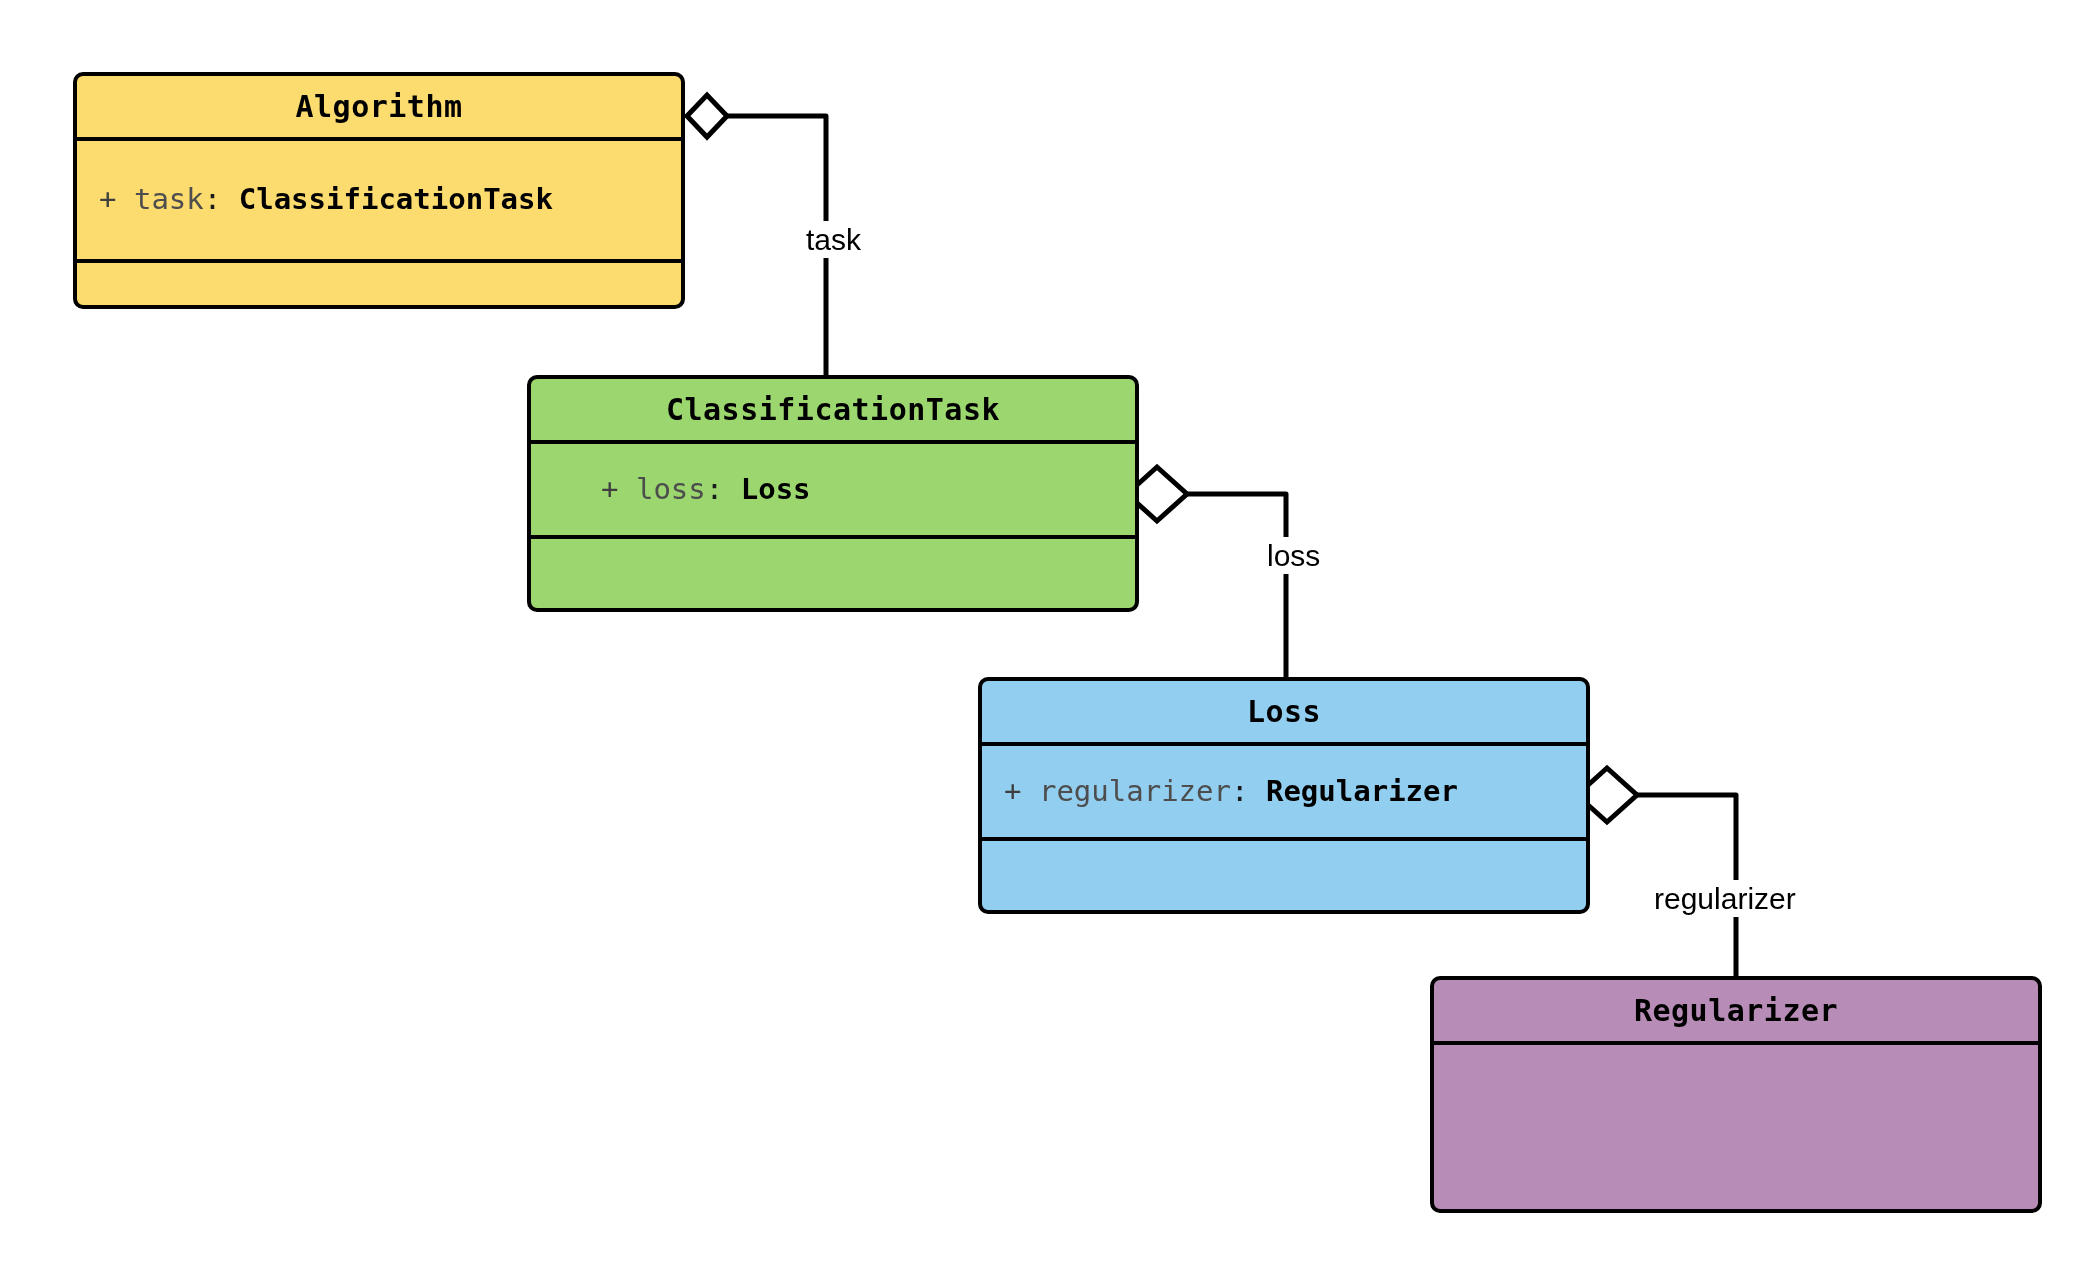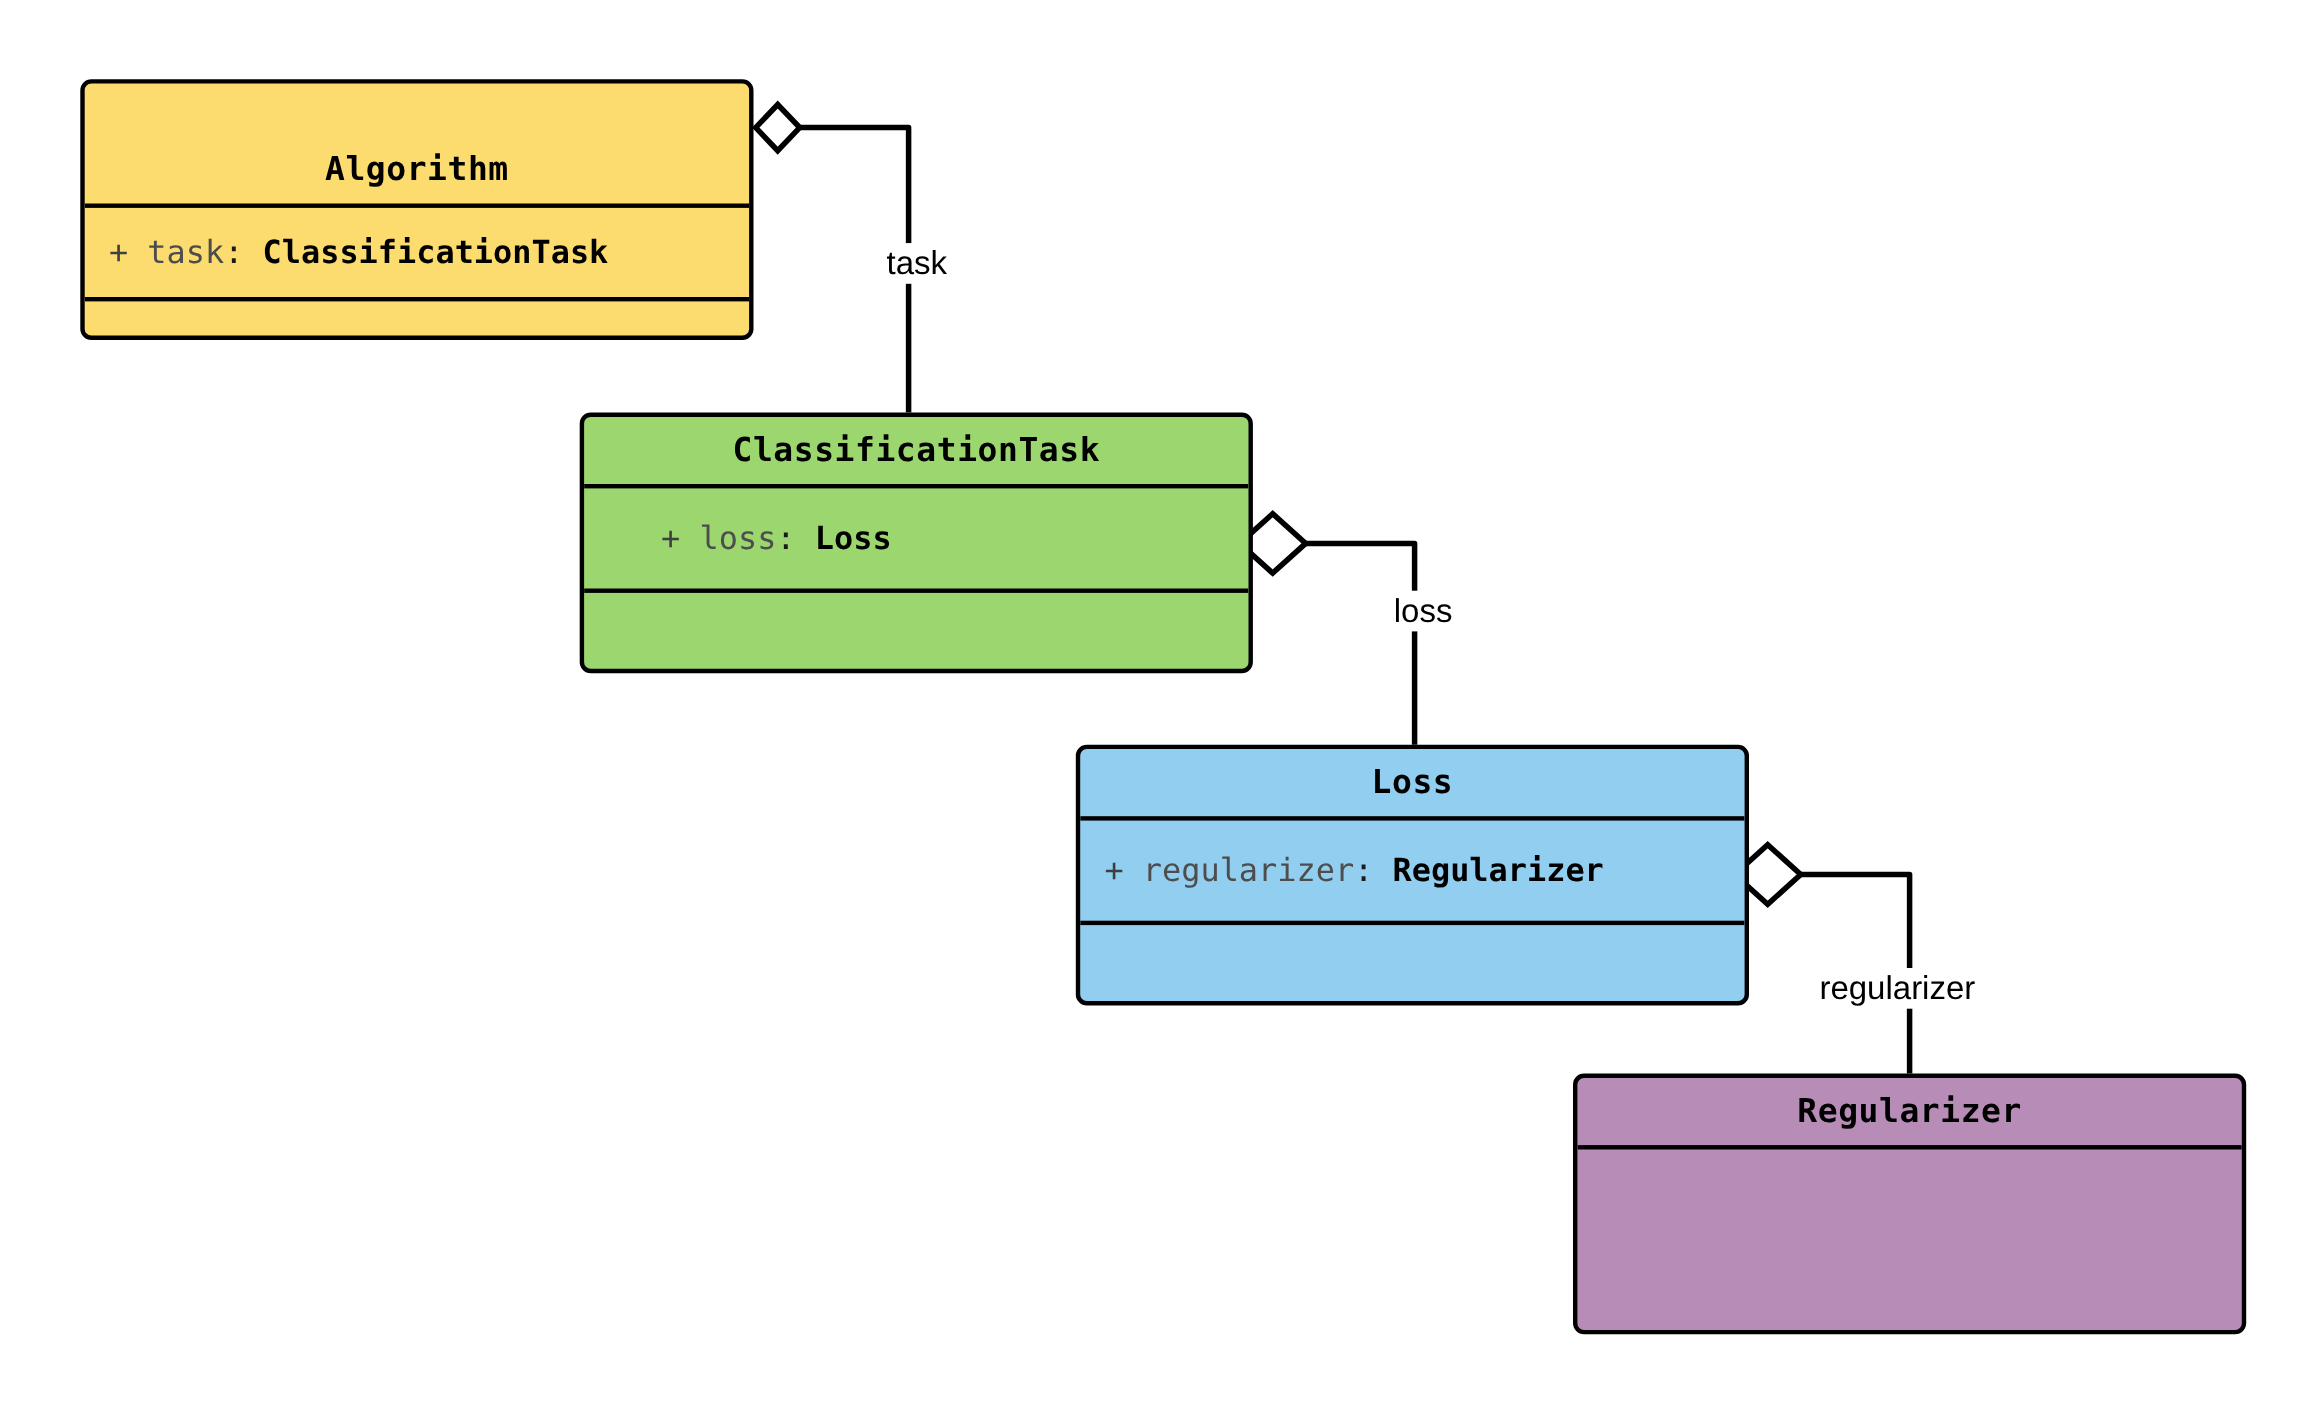--- a/index.html
+++ b/index.html
@@ -114,22 +114,22 @@
     </g>
   </svg>
 
   <div class="edge-label" style="left:800px; top:221px;">task</div>
 
   <div class="edge-label" style="left:1261px; top:537px;">loss</div>
 
   <div class="edge-label" style="left:1648px; top:880px;">regularizer</div>
 
   <div class="uml-class" id="class-algorithm" style="left:73px; top:72px; width:612px; height:237px; background:#FCDB6F;">
-    <div class="uml-header" style="height:65px;margin-top:48px;">Algorithm</div>
-    <div class="uml-attrs" style="height:85px;justify-content:center;">
+    <div class="uml-header" style="height:65px;">Algorithm</div>
+    <div class="uml-attrs" style="height:122px;justify-content:center;">
       <div class="uml-attr-row">
         <span class="attr-vis">+</span>
         <span class="attr-name">task</span><span class="attr-colon">:</span>
         <span class="attr-type">ClassificationTask</span>
       </div>
     </div>
     <div class="uml-methods"></div>
   </div>
 
   <div class="uml-class" id="class-classificationtask" style="left:527px; top:375px; width:612px; height:237px; background:#9BD66F;">

